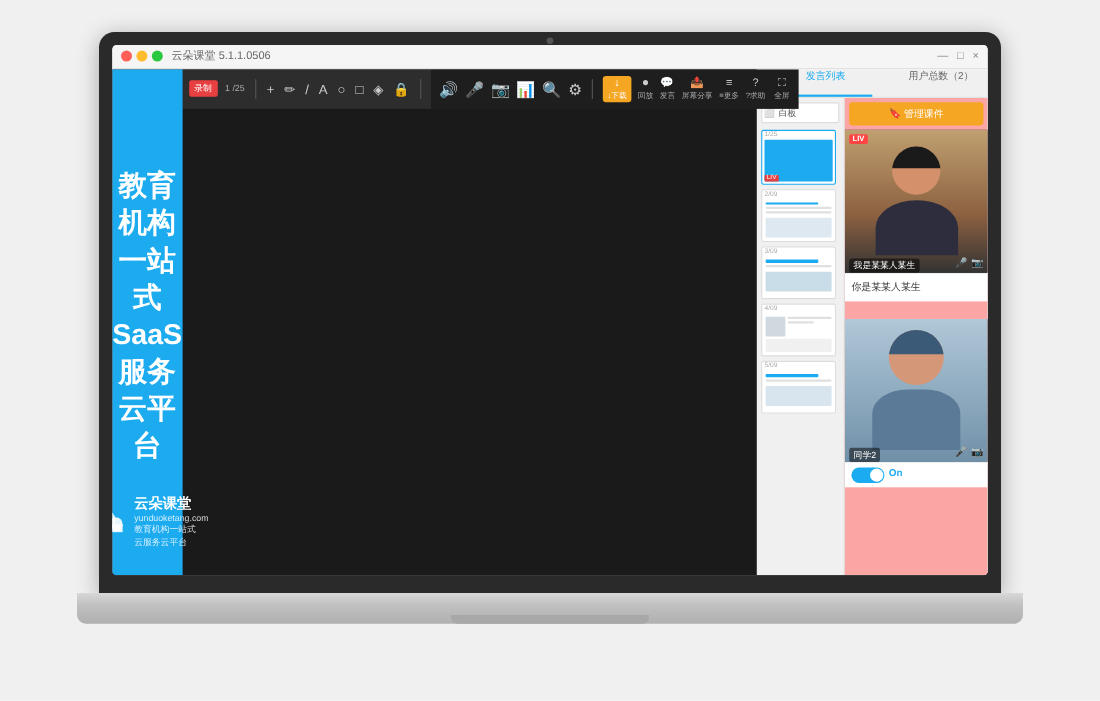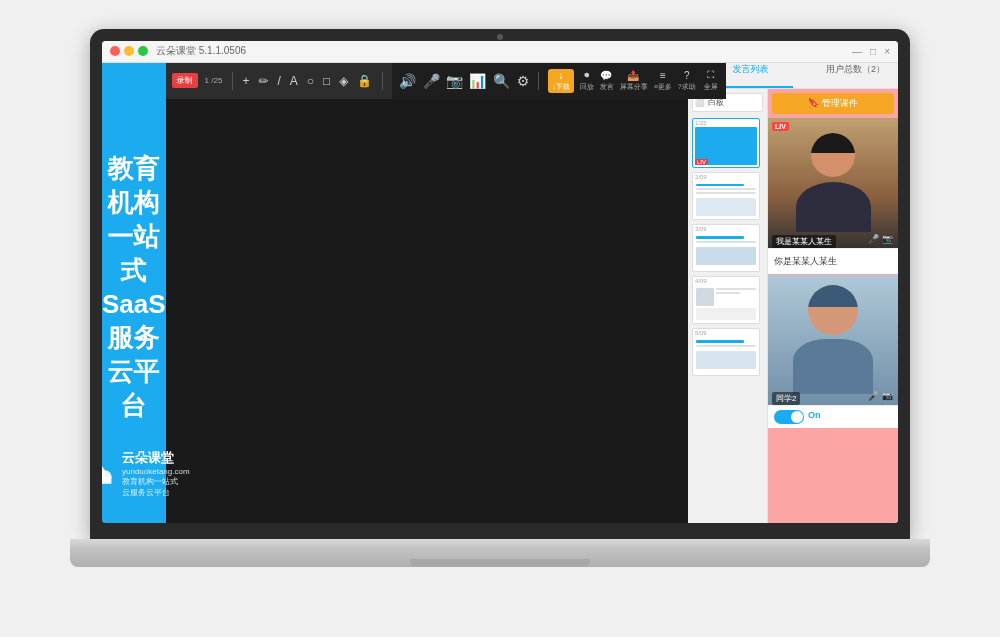--- a/index.html
+++ b/index.html
@@ -357,21 +357,21 @@
       position: relative;
       flex-shrink: 0;
     }
 
     .video-cell-top {
       height: 130px;
     }
 
     .video-cell-bottom {
       height: 130px;
-      margin-top: 1px;
+      margin-top: 16px;
     }
 
     .video-placeholder {
       width: 100%;
       height: 100%;
       background: #333;
       display: flex;
       align-items: center;
       justify-content: center;
       overflow: hidden;

